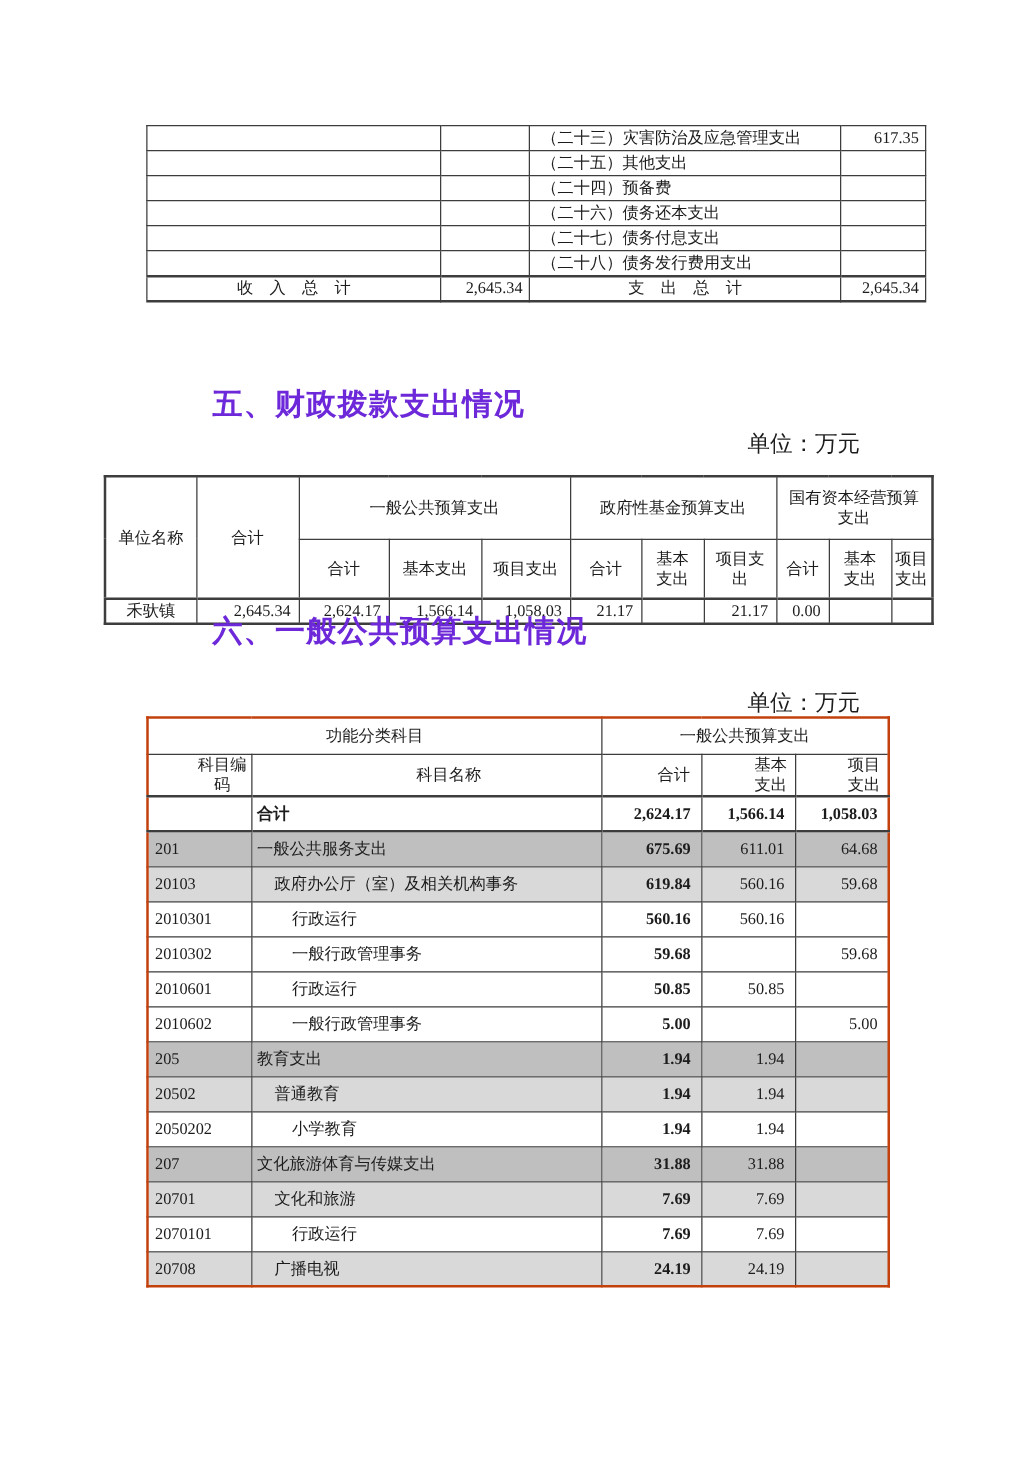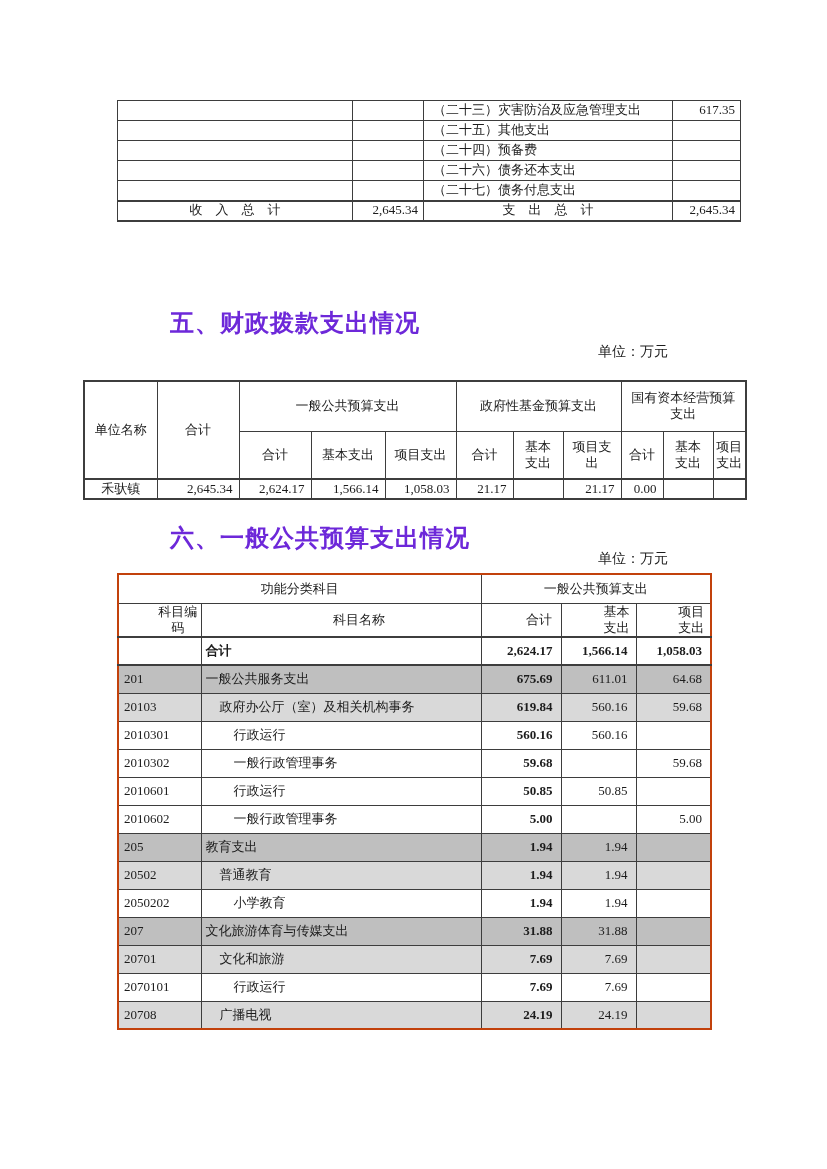--- a/index.html
+++ b/index.html
@@ -22,22 +22,22 @@
   .t1 { left:117px; top:100px; width:623px; border:1px solid #3d3d3d; border-bottom-width:2px; }
   .t1 tr { height:20px; }
   .t1 .totals td { border-top:2px solid #3d3d3d; }
 
   
   .h-section {
     position:absolute; font-family:"DejaVu Sans", sans-serif; font-weight:bold;
     font-size:24px; letter-spacing:1px; color:#6d28d9; white-space:nowrap;
   }
   .h5 { left:170px; top:307px; }
-  .h6 { left:170px; top:522px; }
-  .unit { position:absolute; font-size:14px; white-space:nowrap; }
+  .h6 { left:170px; top:489px; }
+  .unit { position:absolute; font-size:18px; white-space:nowrap; }
   .u1 { left:598px; top:343px; }
   .u2 { left:598px; top:550px; }
 
   
   .t2 { left:83px; top:380px; width:662px; border:2px solid #3d3d3d; }
   .t2 .hr1 { height:50px; }
   .t2 .hr2 { height:48px; }
   .t2 .dr  { height:20px; }
   .t2 .dr td { border-top:2px solid #3d3d3d; }
   .t2 .num { text-align:right; padding-right:6px; }
@@ -93,20 +93,26 @@
       <tr>
         <td class="center"></td>
         <td class="val"></td>
         <td class="lbl">（二十六）债务还本支出</td>
         <td class="val"></td>
       </tr>
       <tr>
         <td class="center"></td>
         <td class="val"></td>
         <td class="lbl">（二十七）债务付息支出</td>
+        <td class="val"></td>
+      </tr>
+      <tr>
+        <td class="center"></td>
+        <td class="val"></td>
+        <td class="lbl">（二十八）债务发行费用支出</td>
         <td class="val"></td>
       </tr>
       <tr class="totals">
         <td class="center">收　入　总　计</td>
         <td class="val">2,645.34</td>
         <td class="center">支　出　总　计</td>
         <td class="val">2,645.34</td>
       </tr>
     </tbody>
   </table>

